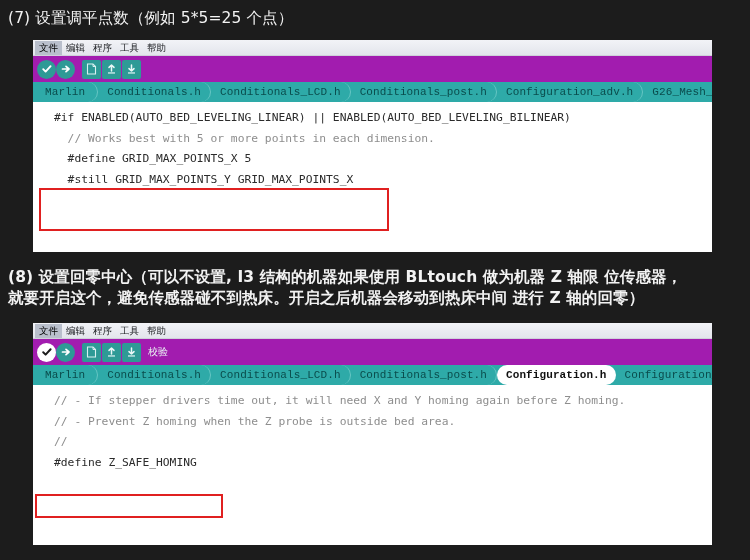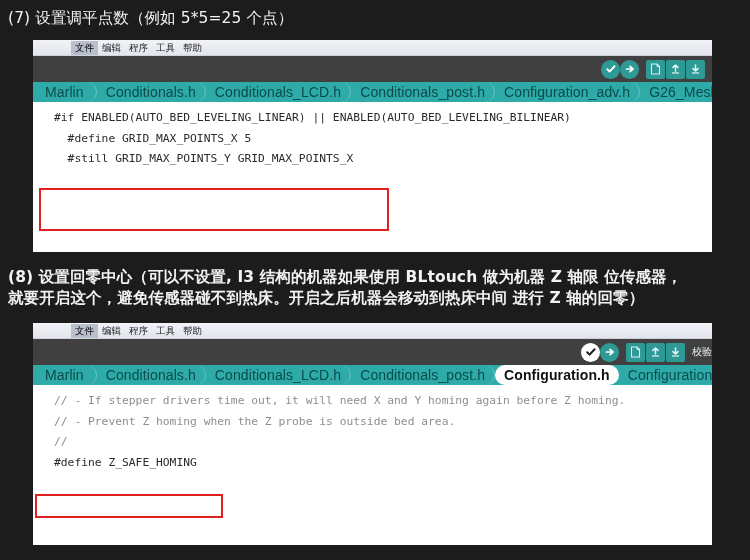--- a/index.html
+++ b/index.html
@@ -78,34 +78,32 @@
     font-size: 9.5px;
     color: #16181c;
     padding: 1px 4px;
     line-height: 12px;
     font-family: "DejaVu Sans", "Liberation Sans", sans-serif;
     white-space: nowrap;
   }
   .menu-item.selected {
     background: #b9bfcc;
     color: #000;
-    margin-left: 36px;
   }
 
   
   .toolbar {
     height: 26px;
-    background: #404040;
+    background: #a21caf;
     display: flex;
     align-items: center;
     padding-left: 4px;
     gap: 0;
     box-sizing: border-box;
     position: relative;
-    justify-content: flex-end;
   }
   .tb-btn {
     width: 19px;
     height: 19px;
     display: flex;
     align-items: center;
     justify-content: center;
     position: relative;
   }
   .tb-btn.round {
@@ -137,26 +135,26 @@
     display: flex;
     align-items: stretch;
     box-sizing: border-box;
     overflow: hidden;
   }
   .tab {
     display: flex;
     align-items: center;
     justify-content: center;
     padding: 0 9px;
-    font-size: 14px;
+    font-size: 11px;
     color: #0a4c4c;
     background: #2eaaa8;
     border-right: 1px solid #67c6c4;
     white-space: nowrap;
-    font-family: Liberation Sans, sans-serif;
+    font-family: Liberation Mono, monospace;
     letter-spacing: 0.1px;
     border-radius: 10px;
   }
   .tab.active {
     background: #ffffff;
     color: #101010;
     font-weight: bold;
     border-right: none;
   }
   .tab.first {
@@ -272,20 +270,21 @@
       <div class="tab">Conditionals.h</div>
       <div class="tab">Conditionals_LCD.h</div>
       <div class="tab">Conditionals_post.h</div>
       <div class="tab">Configuration_adv.h</div>
       <div class="tab">G26_Mesh_Validation_</div>
     </div>
 
     <div class="code-area">
       <div class="code-line">#if ENABLED(AUTO_BED_LEVELING_LINEAR) || ENABLED(AUTO_BED_LEVELING_BILINEAR)</div>
       <div class="code-line blank"></div>
+      <div class="code-line comment">  // Works best with 5 or more points in each dimension.</div>
       <div class="code-line">  #define GRID_MAX_POINTS_X 5</div>
       <div class="code-line">  #still GRID_MAX_POINTS_Y GRID_MAX_POINTS_X</div>
       <div class="red-box" id="red-box-1"></div>
     </div>
 
   </div>
 
   <div class="heading" id="heading-8">(8) 设置回零中心（可以不设置, I3 结构的机器如果使用 BLtouch 做为机器 Z 轴限 位传感器，
 就要开启这个，避免传感器碰不到热床。开启之后机器会移动到热床中间 进行 Z 轴的回零）</div>
 

